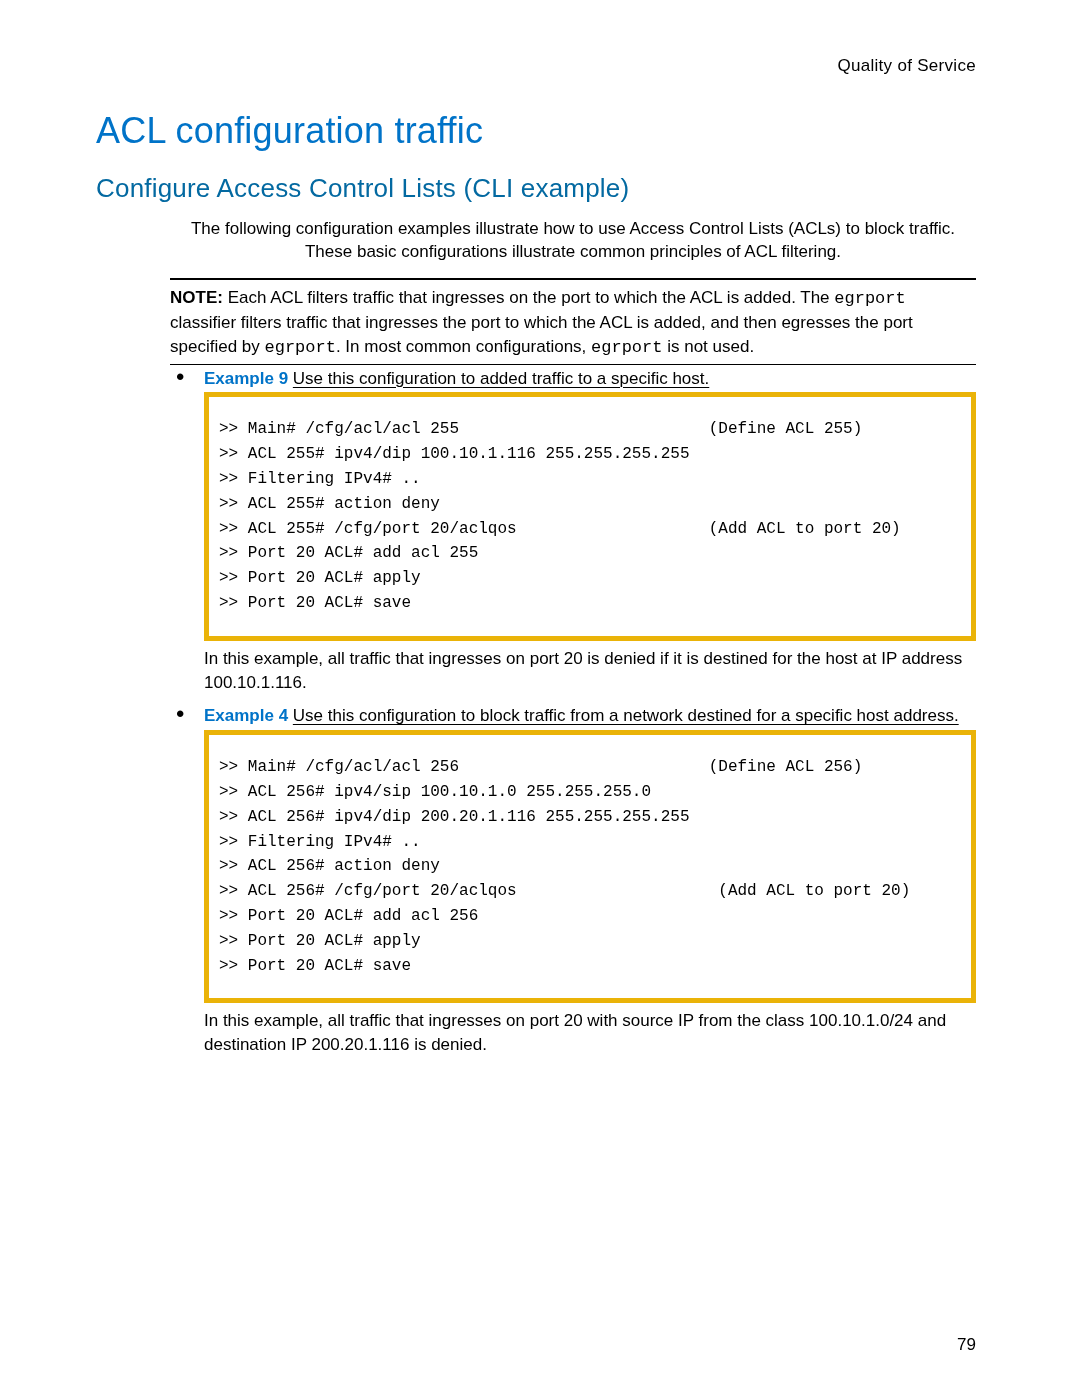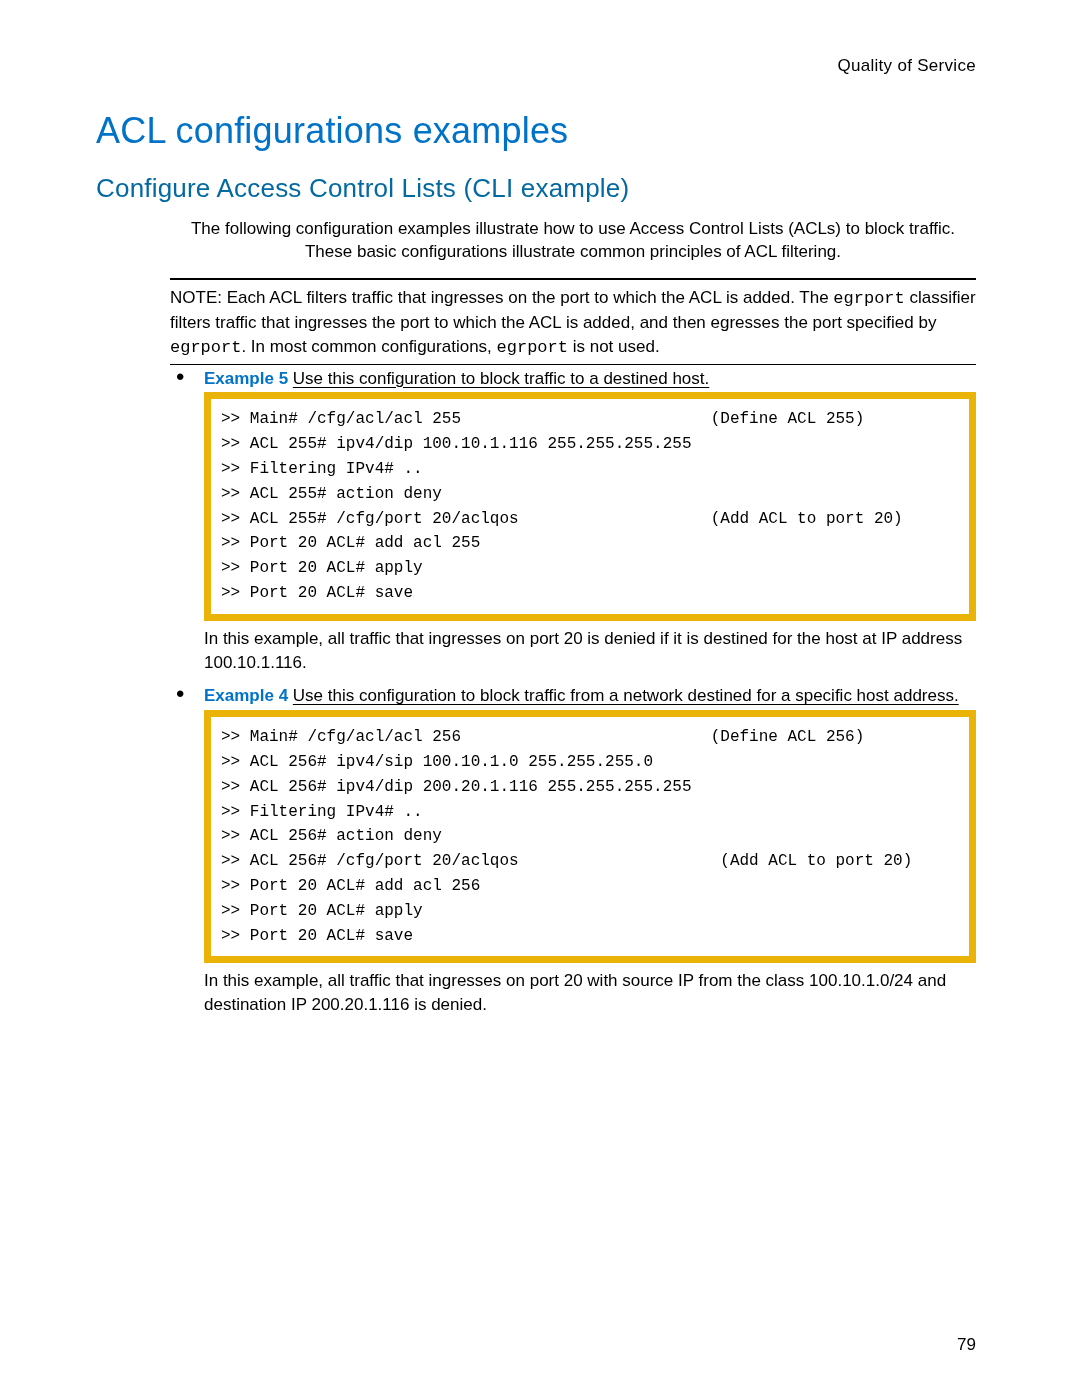--- a/index.html
+++ b/index.html
@@ -52,21 +52,21 @@
   }
   .rule-bottom {
     border: none;
     border-top: 1.2px solid #000;
     margin: 4px 0 0 0;
   }
   .note {
     font-size: 17px;
   }
   .note strong {
-    font-weight: 400;
+    font-weight: 700;
   }
   .mono {
     font-family: "Courier New", monospace;
   }
   ul.examples {
     list-style: none;
     padding: 0;
     margin: 2px 0 0 0;
   }
   ul.examples > li {
@@ -87,23 +87,23 @@
     font-weight: 800;
     color: #0073c8;
   }
   .example-desc {
     font-size: 17px;
     text-decoration: underline;
     text-decoration-thickness: 1px;
     text-underline-offset: 3px;
   }
   .code-block {
-    border: 7px solid #eab308;
+    border: 5px solid #eab308;
     margin: 2px 0 6px 0;
-    padding: 8px 10px;
+    padding: 20px 10px;
     font-family: "Courier New", monospace;
     font-size: 16px;
     line-height: 1.55;
     white-space: pre;
   }
   .explain {
     font-size: 17px;
     margin: 4px 0 10px 0;
   }
   .page-number {
@@ -113,38 +113,38 @@
     font-size: 17px;
   }
 </style>
 </head>
 <body>
 
 <div class="page">
 
   <div class="header-right">Quality of Service</div>
 
-  <h1 class="section-title">ACL configurations examples</h1>
+  <h1 class="section-title">ACL configuration traffic</h1>
   <h2 class="subsection-title">Configure Access Control Lists (CLI example)</h2>
 
   <div class="body-block">
 
     <div class="intro">The following configuration examples illustrate how to use Access Control Lists (ACLs) to block traffic. These basic configurations illustrate common principles of ACL filtering.</div>
 
     <hr class="rule">
     <div class="note">
       <strong>NOTE:</strong>
       <span>Each ACL filters traffic that ingresses on the port to which the ACL is added. The </span><span class="mono">egrport</span><span> classifier filters traffic that ingresses the port to which the ACL is added, and then egresses the port specified by </span><span class="mono">egrport</span><span>. In most common configurations, </span><span class="mono">egrport</span><span> is not used.</span>
     </div>
     <hr class="rule-bottom">
 
     <ul class="examples">
       <li>
-        <span class="example-label">Example 5</span>
-        <span class="example-desc">Use this configuration to block traffic to a destined host.</span>
+        <span class="example-label">Example 9</span>
+        <span class="example-desc">Use this configuration to added traffic to a specific host.</span>
         <div class="code-block">&gt;&gt; Main# /cfg/acl/acl 255                          (Define ACL 255)
 &gt;&gt; ACL 255# ipv4/dip 100.10.1.116 255.255.255.255
 &gt;&gt; Filtering IPv4# ..
 &gt;&gt; ACL 255# action deny
 &gt;&gt; ACL 255# /cfg/port 20/aclqos                    (Add ACL to port 20)
 &gt;&gt; Port 20 ACL# add acl 255
 &gt;&gt; Port 20 ACL# apply
 &gt;&gt; Port 20 ACL# save</div>
         <div class="explain">In this example, all traffic that ingresses on port 20 is denied if it is destined for the host at IP address 100.10.1.116.</div>
       </li>

